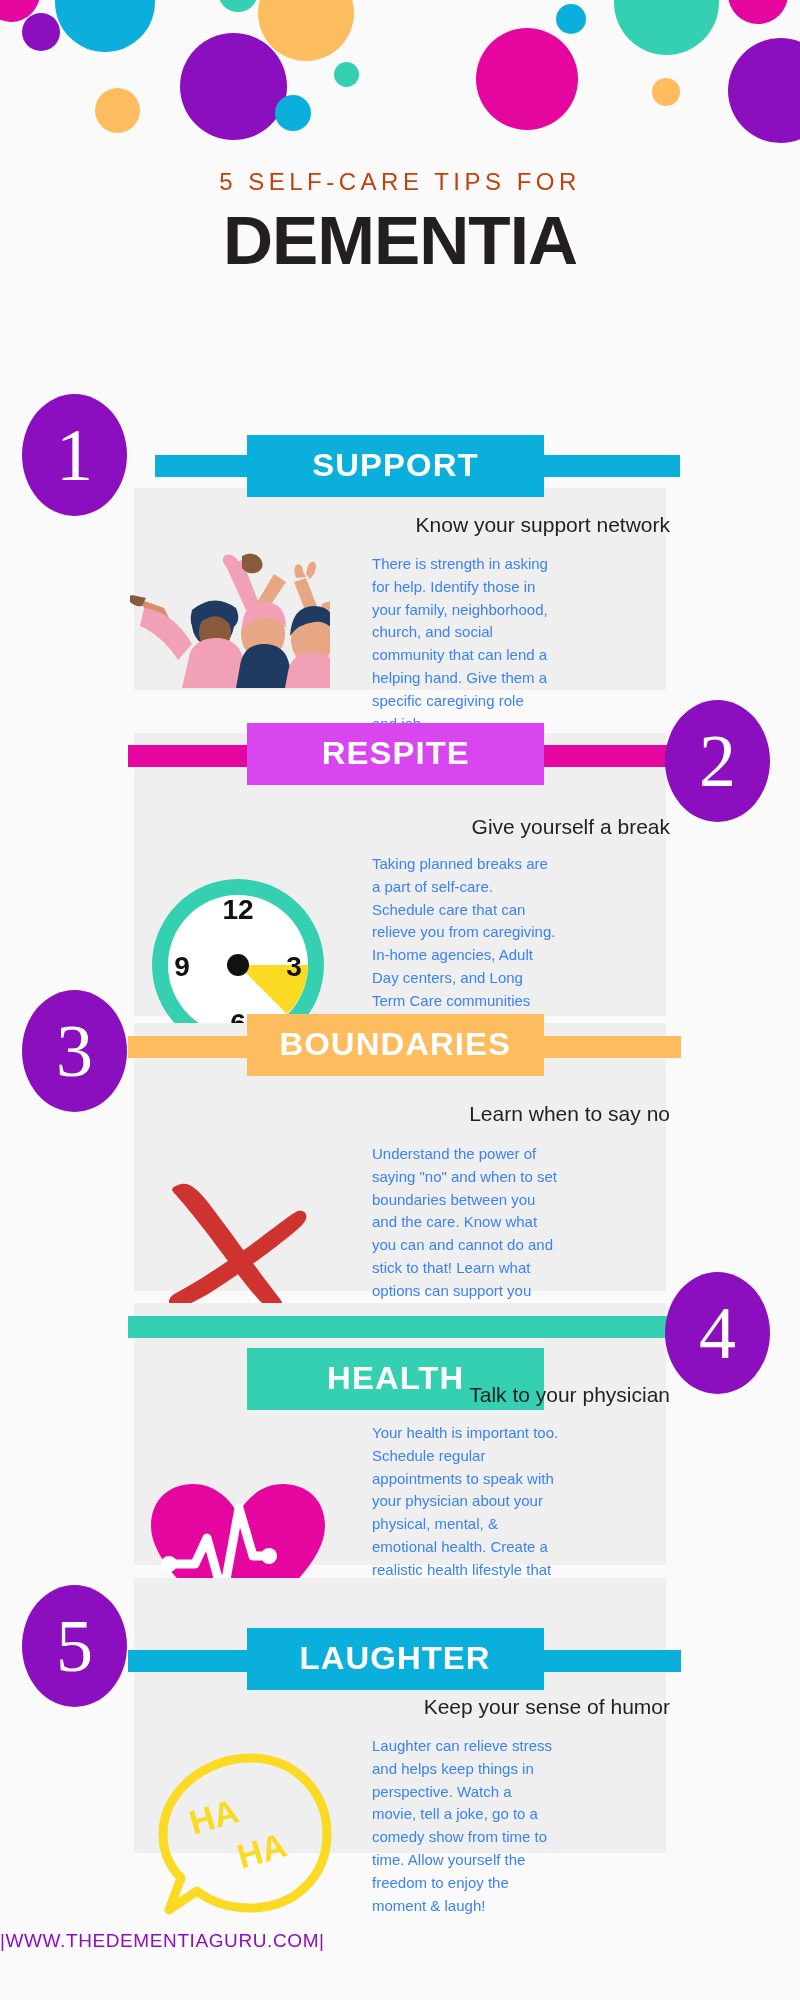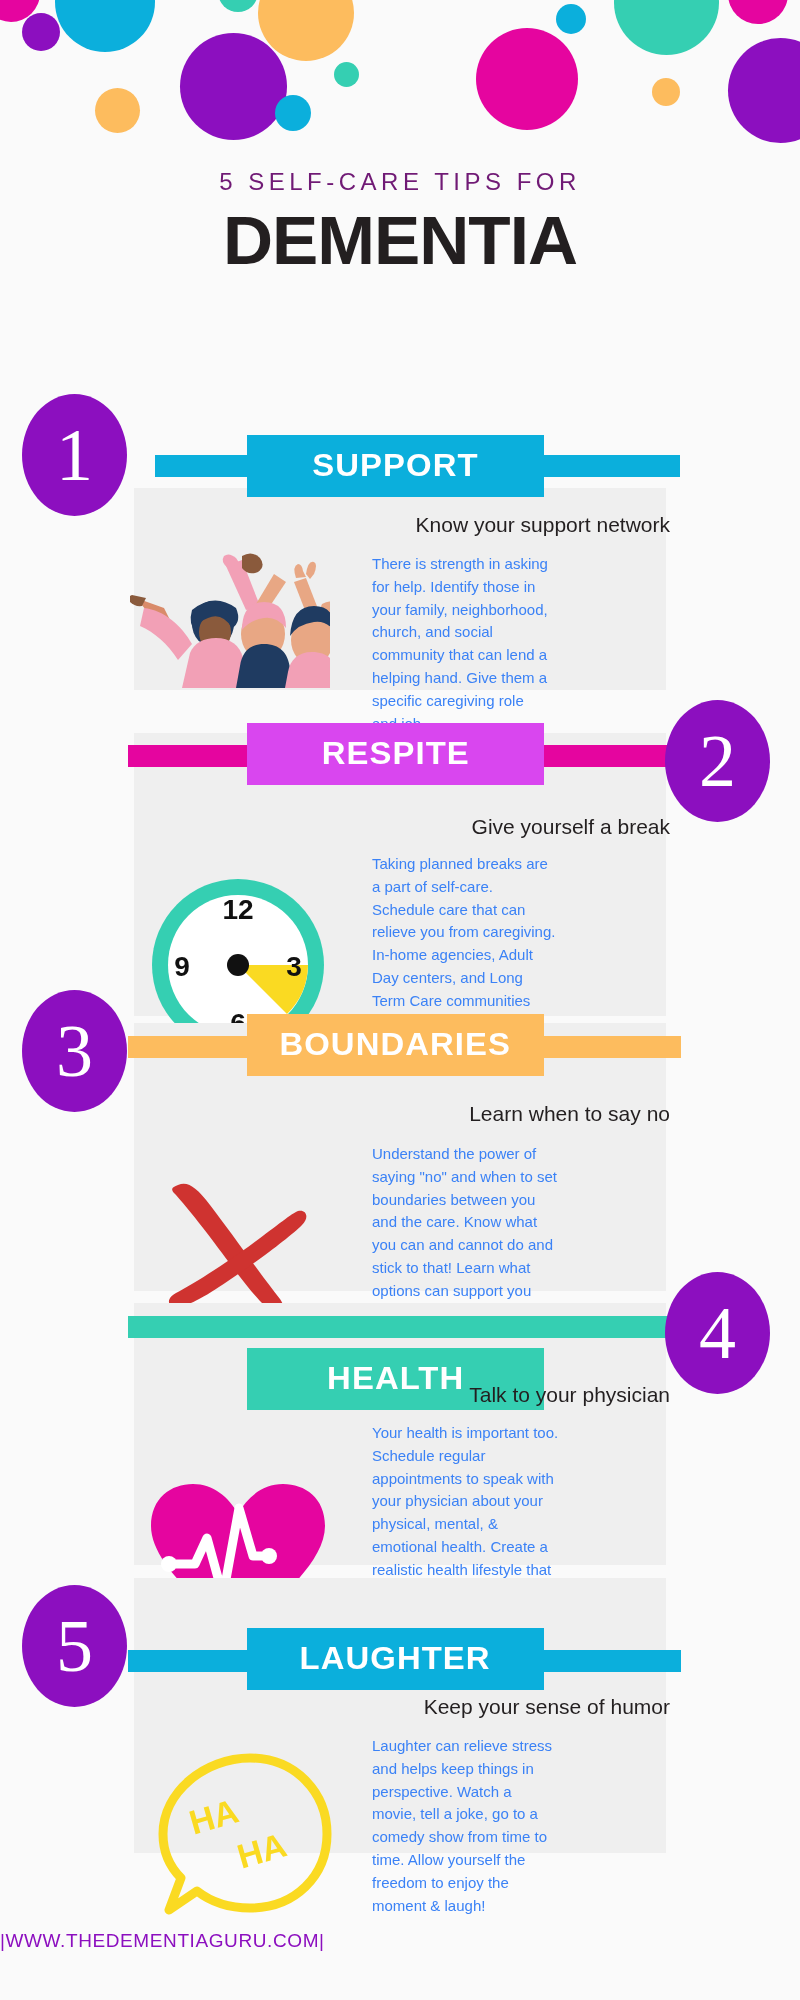--- a/index.html
+++ b/index.html
@@ -11,21 +11,21 @@
   }
   .stage{position:relative;width:800px;height:2000px;}
 
   
   .confetti{position:absolute;left:0;top:0;width:800px;height:150px;overflow:hidden;}
   .dot{position:absolute;border-radius:50%;}
 
   
   .header{position:absolute;left:0;top:168px;width:800px;text-align:center;}
   .eyebrow{
-    font-size:24px;letter-spacing:4.5px;color:#701a75;font-weight:400;
+    font-size:24px;letter-spacing:4.5px;color:#c2410c;font-weight:400;
     font-family:"Liberation Sans", sans-serif;
   }
   .title-main{
     font-size:68px;line-height:0.95;font-weight:bold;color:#231f20;
     letter-spacing:-1px;margin-top:12px;
     transform:scaleX(1.02);
   }
   .title-sub{
     font-size:58px;line-height:0.98;font-weight:bold;color:#231f20;
     letter-spacing:-0.5px;margin-top:2px;

